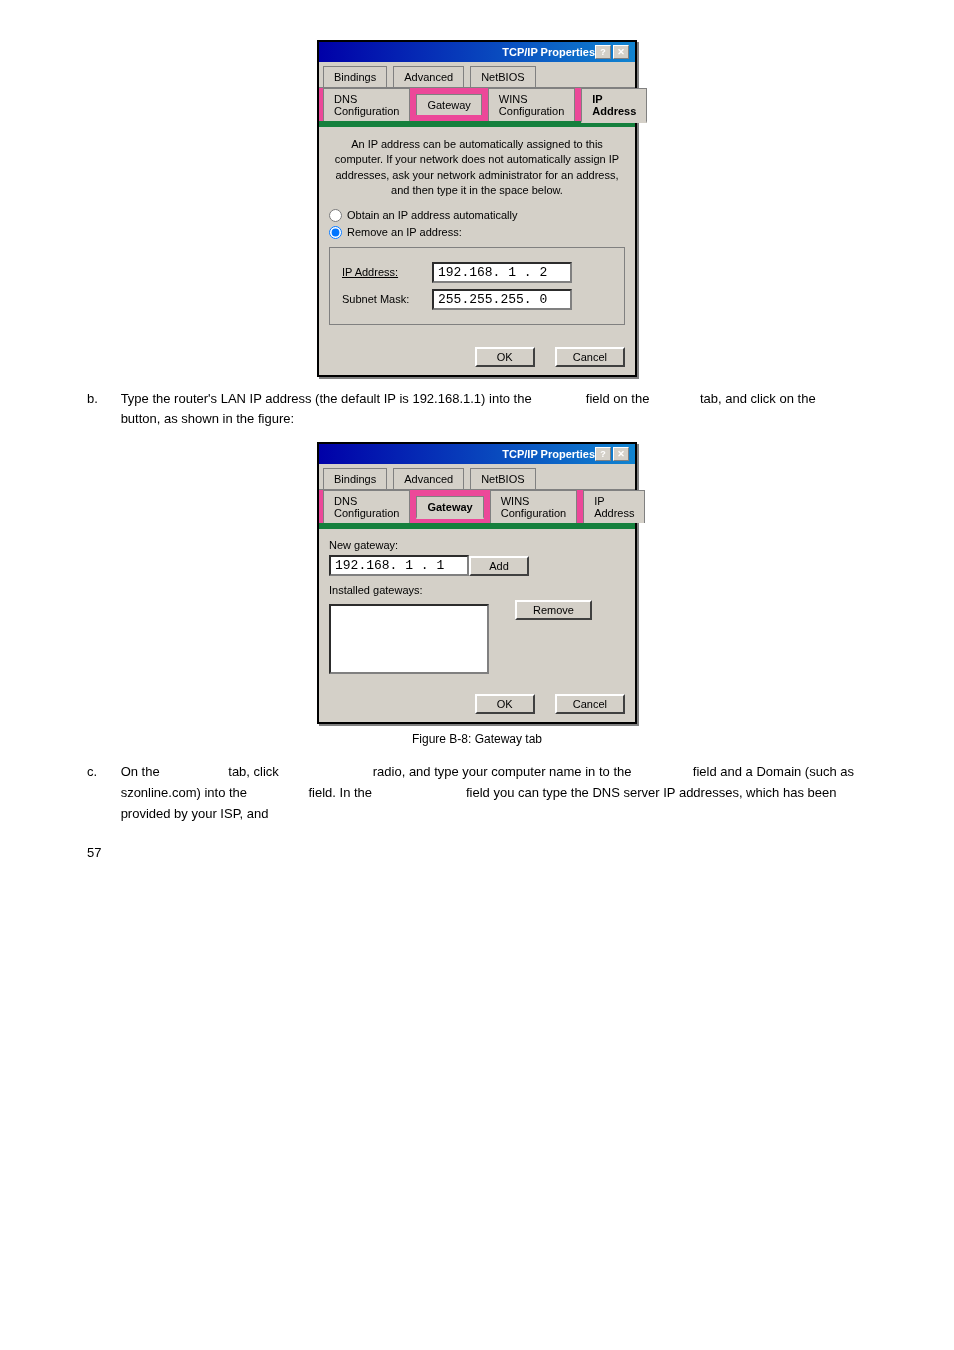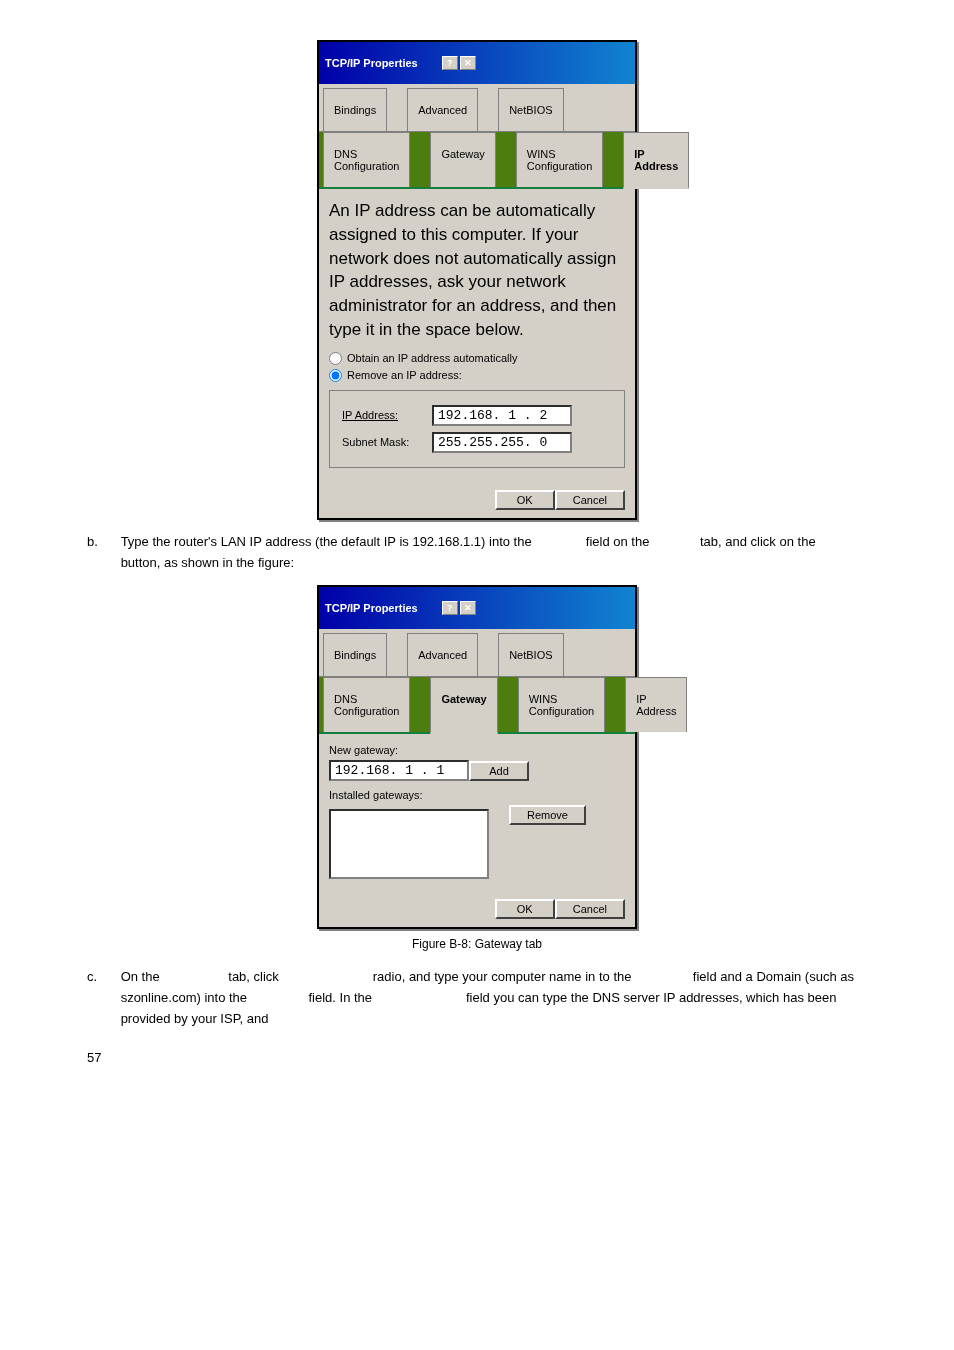--- a/index.html
+++ b/index.html
@@ -28,27 +28,26 @@
       width: 320px;
       font-family: 'Arial', sans-serif;
       font-size: 11px;
       margin: 0 auto;
       box-shadow: 2px 2px 0 #808080;
     }
 
     .dialog-titlebar {
       background: linear-gradient(to right, #0000a8, #1084d0);
       color: #fff;
-      padding: 14px 6px;
+      padding: 3px 6px;
       font-weight: bold;
       font-size: 11px;
       display: flex;
-      justify-content: flex-start;
-      align-items: center;
-      gap: 24px;
+      justify-content: flex-end;
+      align-items: center;
     }
 
     .dialog-titlebar-buttons {
       display: flex;
       gap: 2px;
     }
 
     .title-btn {
       width: 16px;
       height: 14px;
@@ -66,52 +65,54 @@
     .dialog-tabs-row1 {
       display: flex;
       padding: 4px 4px 0 4px;
       background: #d4d0c8;
       border-bottom: 1px solid #808080;
     }
 
     .dialog-tabs-row2 {
       display: flex;
       padding: 0 4px;
-      background: #4d7c0f;
-      border-bottom: 2px solid #15803d;
+      background: #ec4899;
+      border-bottom: 6px solid #15803d;
+      align-items: center;
     }
 
     .tab {
-      padding: 15px 10px;
+      padding: 4px 10px;
       border: 1px solid #808080;
       background: #d4d0c8;
       font-size: 11px;
       cursor: pointer;
-      margin-right: 20px;
+      margin-right: 6px;
       border-bottom: none;
       position: relative;
     }
 
     .tab.active2 {
       background: #d4d0c8;
       z-index: 1;
       border-bottom: 2px solid #d4d0c8;
       margin-bottom: -2px;
       font-weight: bold;
     }
 
     .dialog-body {
       padding: 10px;
       background: #d4d0c8;
     }
 
     .dialog-text {
-      font-size: 17px;
+      font-size: 11px;
       margin-bottom: 10px;
       line-height: 1.4;
+      text-align: center;
     }
 
     .radio-group {
       margin: 8px 0;
     }
 
     .radio-item {
       display: flex;
       align-items: center;
       margin-bottom: 4px;
@@ -151,21 +152,21 @@
       padding: 1px 4px;
       font-size: 13px;
       font-family: 'Courier New', monospace;
       width: 140px;
     }
 
     .dialog-footer {
       display: flex;
       justify-content: flex-end;
       padding: 6px 10px 8px;
-      gap: 0;
+      gap: 20px;
       background: #d4d0c8;
     }
 
     .win-btn {
       background: #d4d0c8;
       border: 2px solid;
       border-top-color: #fff;
       border-left-color: #fff;
       border-right-color: #404040;
       border-bottom-color: #404040;
@@ -209,21 +210,21 @@
       border: 2px inset #808080;
       background: #fff;
       width: 160px;
       height: 70px;
       margin: 4px 0;
     }
 
     .installed-section {
       display: flex;
       align-items: flex-start;
-      gap: 20px;
+      gap: 26px;
       margin-top: 4px;
     }
 
     .gateway-label {
       font-size: 11px;
       margin-bottom: 2px;
     }
 
     .new-gateway-row {
       display: flex;

